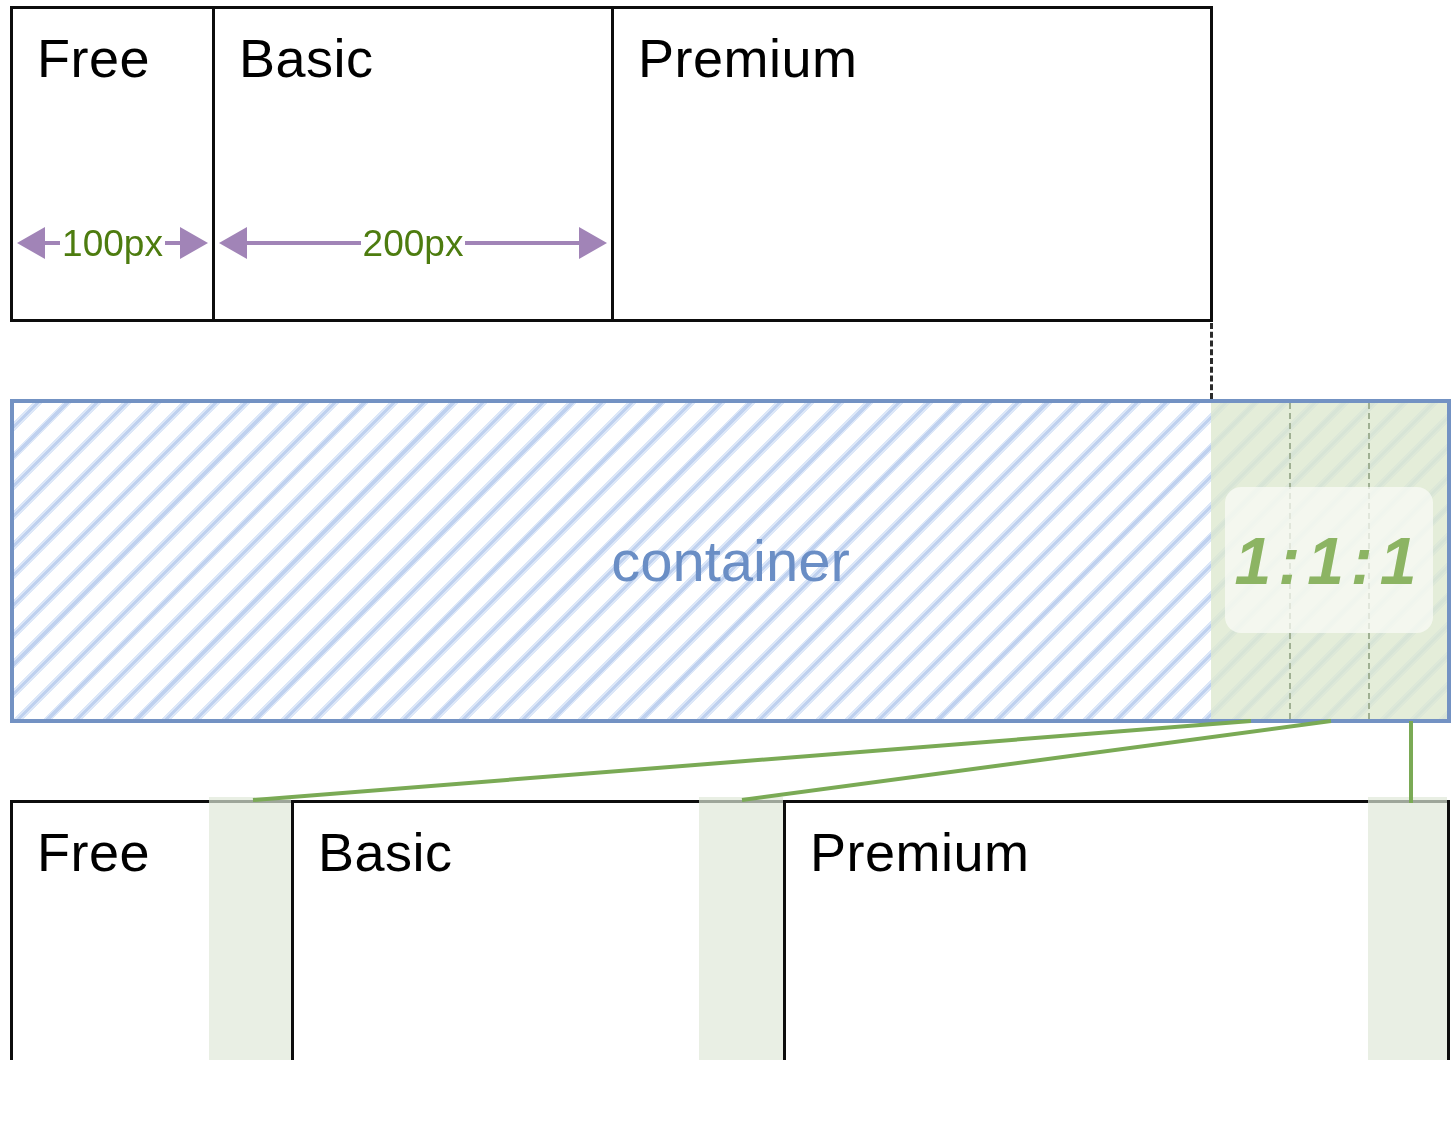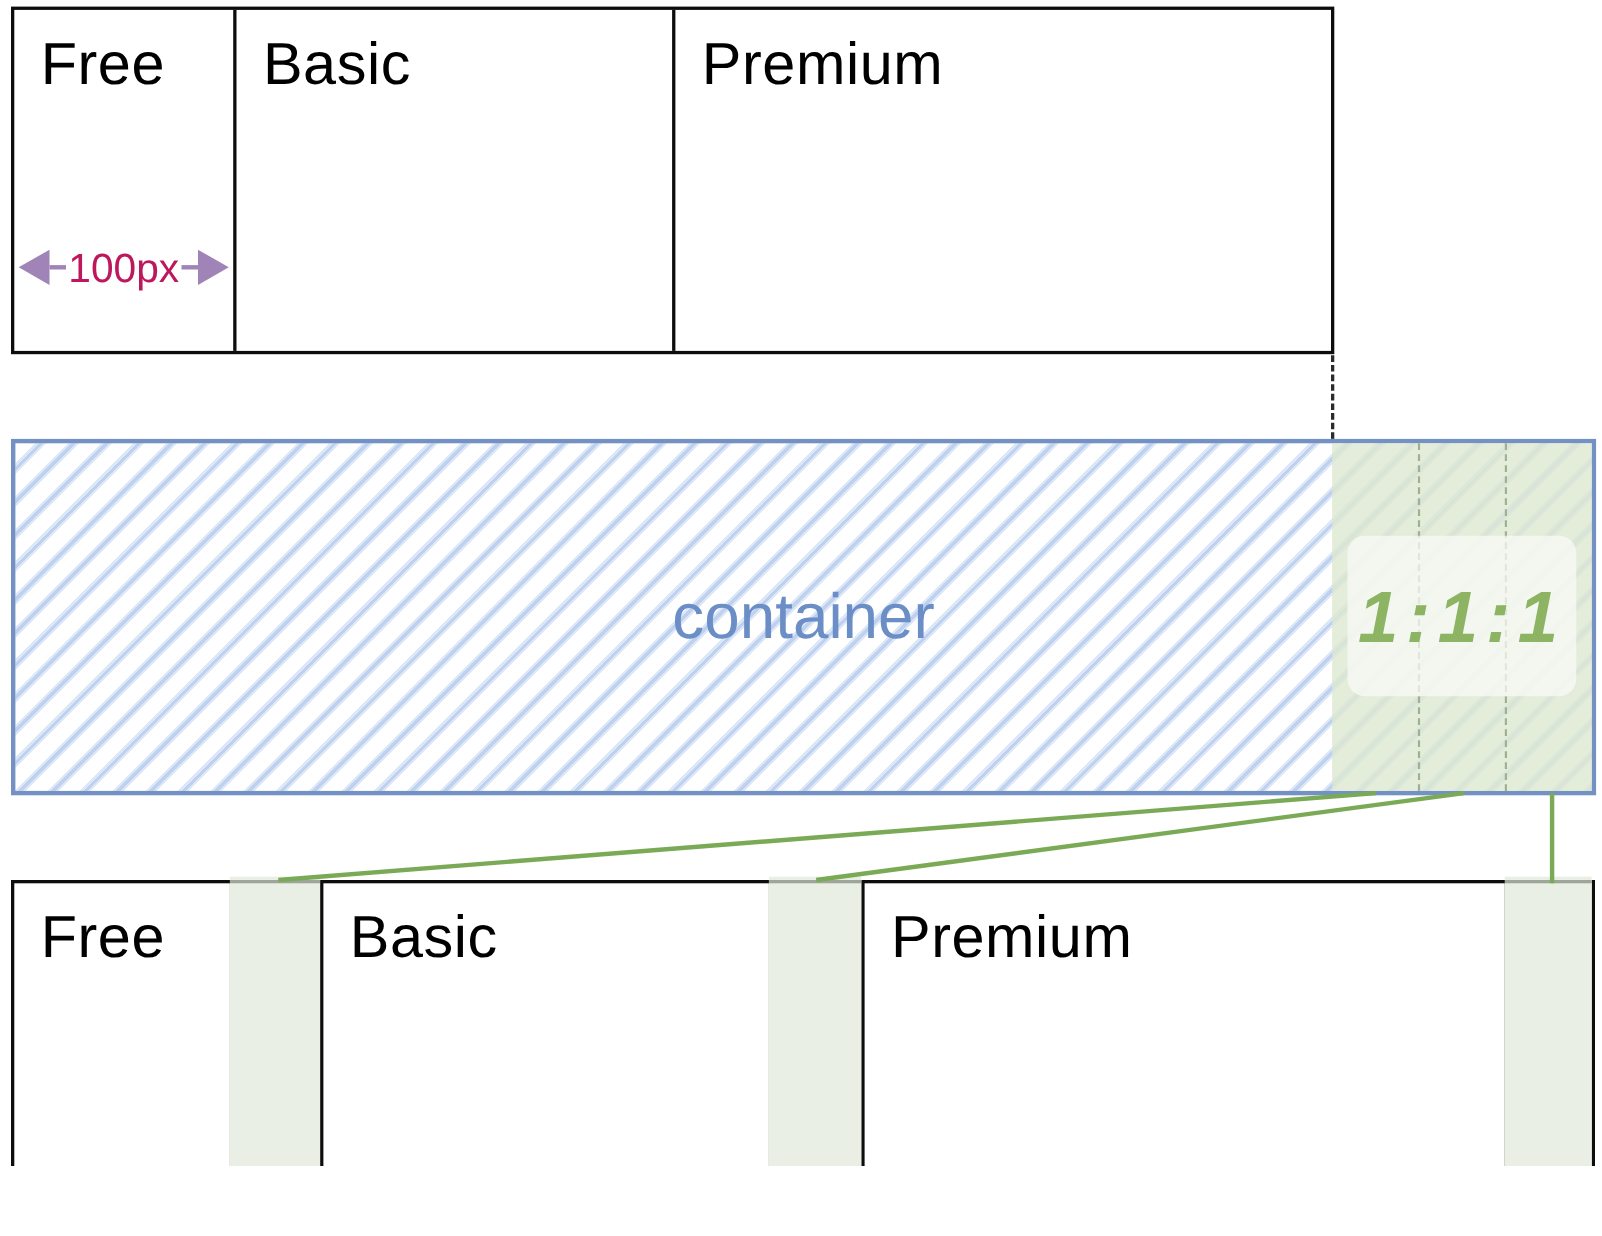--- a/index.html
+++ b/index.html
@@ -17,21 +17,21 @@
   .t-cell.c-free{width:199px;}
   .t-cell.c-basic{width:399px;}
   .t-cell.c-premium{width:599px;}
   .box-label{
     display:block;padding:18px 0 0 24px;font-size:54px;line-height:1.15;
     color:#000;letter-spacing:0.5px;white-space:nowrap;
   }
   
   .arrow{
     position:absolute;left:4px;right:4px;top:214px;height:40px;
-    display:flex;align-items:center;color:#be185d;
+    display:flex;align-items:center;color:#4d7c0f;
   }
   .ah{width:0;height:0;border-top:16px solid transparent;border-bottom:16px solid transparent;flex:0 0 auto;}
   .ah.left{border-right:28px solid #a184b7;}
   .ah.right{border-left:28px solid #a184b7;}
   .shaft{flex:1 1 0;height:4px;background:#a184b7;min-width:2px;}
   .alabel{flex:0 0 auto;font-size:37px;line-height:1;padding:0 2px;font-weight:400;}
   
   .dashed-drop{
     position:absolute;left:1210px;top:323px;height:76px;width:0;
     border-left:3px dashed #2b2b2b;
@@ -99,20 +99,27 @@
       <div class="arrow">
         <span class="ah left"></span>
         <span class="shaft"></span>
         <span class="alabel">100px</span>
         <span class="shaft"></span>
         <span class="ah right"></span>
       </div>
     </div>
     <div class="t-cell c-basic">
       <span class="box-label">Basic</span>
+      <div class="arrow">
+        <span class="ah left"></span>
+        <span class="shaft"></span>
+        <span class="alabel">200px</span>
+        <span class="shaft"></span>
+        <span class="ah right"></span>
+      </div>
     </div>
     <div class="t-cell c-premium">
       <span class="box-label">Premium</span>
     </div>
   </div>
 
   <div class="dashed-drop"></div>
 
   <div class="container-box">
     <span class="container-label">container</span>

